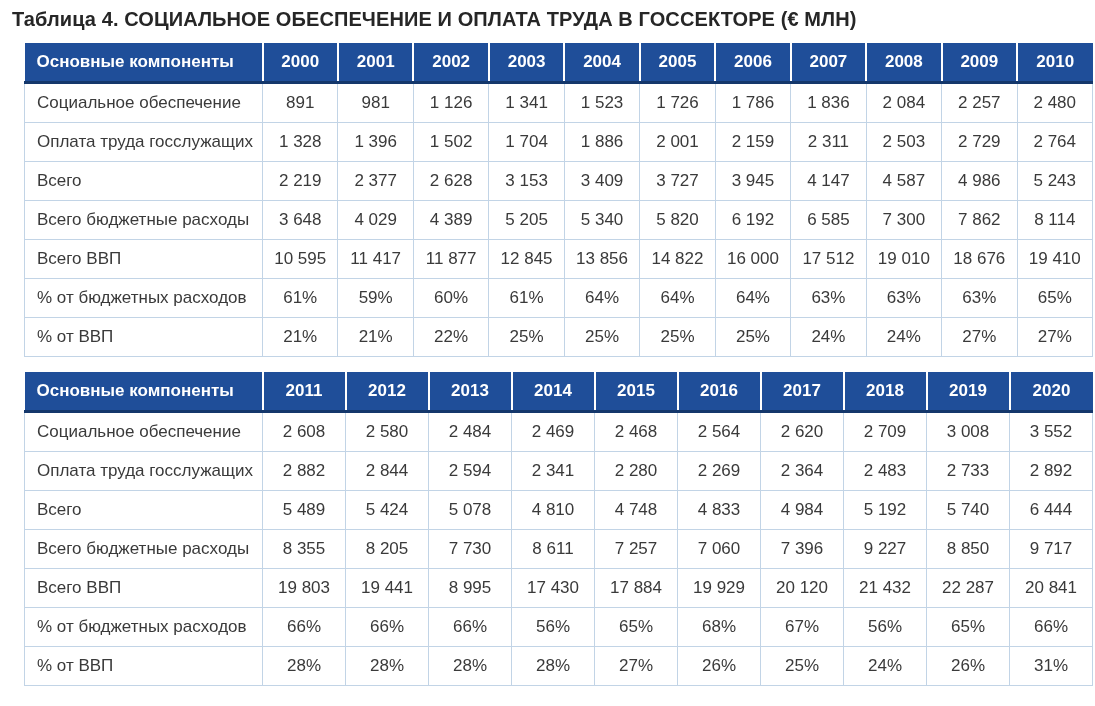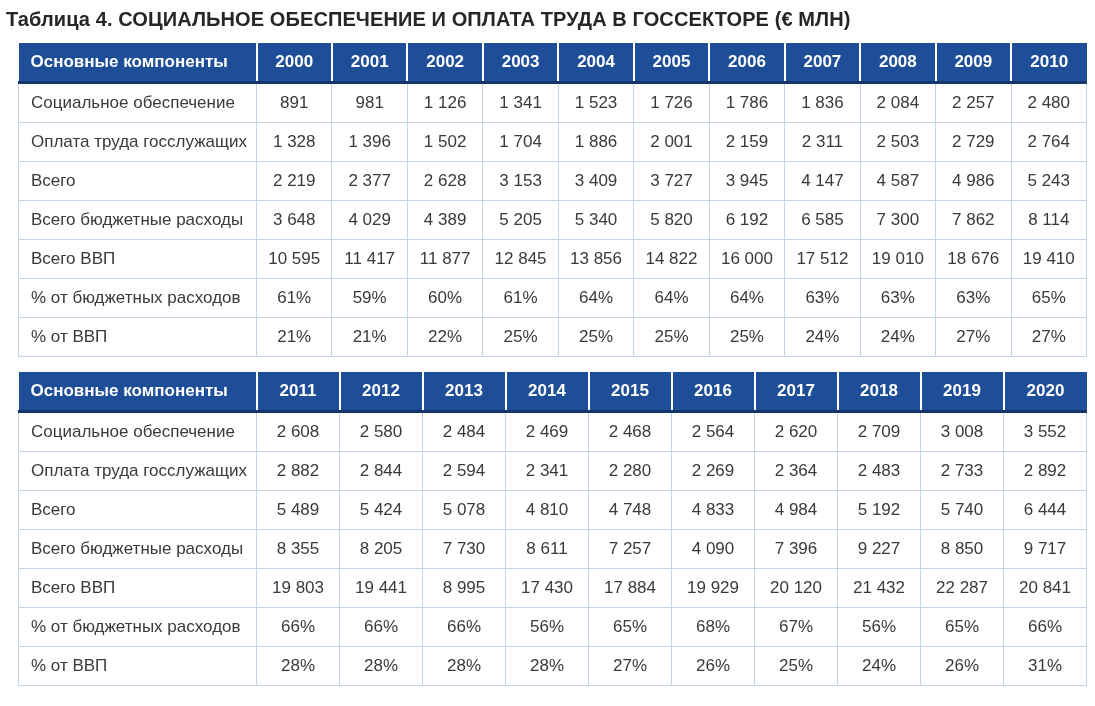--- a/index.html
+++ b/index.html
@@ -9,21 +9,21 @@
     --text:#3a3a3a;
     --title:#262626;
   }
   html,body{margin:0;padding:0;background:#ffffff;}
   body{
     width:1095px;height:706px;
     font-family:"Liberation Sans","DejaVu Sans",sans-serif;
     box-sizing:border-box;
     overflow:hidden;
   }
-  .page{padding:4px 14px 8px 6px;}
+  .page{padding:4px 14px 8px 12px;}
   .title{
     font-size:20px;font-weight:bold;color:var(--title);
     margin:4px 0 12px 0;letter-spacing:0.1px;white-space:nowrap;
   }
   .tbl-wrap{width:1069px;}
   .tbl-wrap + .tbl-wrap{margin-top:15px;}
   table{
     border-collapse:collapse;width:100%;table-layout:fixed;margin-left:12px;
   }
   th{
@@ -255,21 +255,21 @@
             <td>5 740</td>
             <td>6 444</td>
           </tr>
           <tr>
             <td>Всего бюджетные расходы</td>
             <td>8 355</td>
             <td>8 205</td>
             <td>7 730</td>
             <td>8 611</td>
             <td>7 257</td>
-            <td>4 090</td>
+            <td>7 060</td>
             <td>7 396</td>
             <td>9 227</td>
             <td>8 850</td>
             <td>9 717</td>
           </tr>
           <tr>
             <td>Всего ВВП</td>
             <td>19 803</td>
             <td>19 441</td>
             <td>8 995</td>

